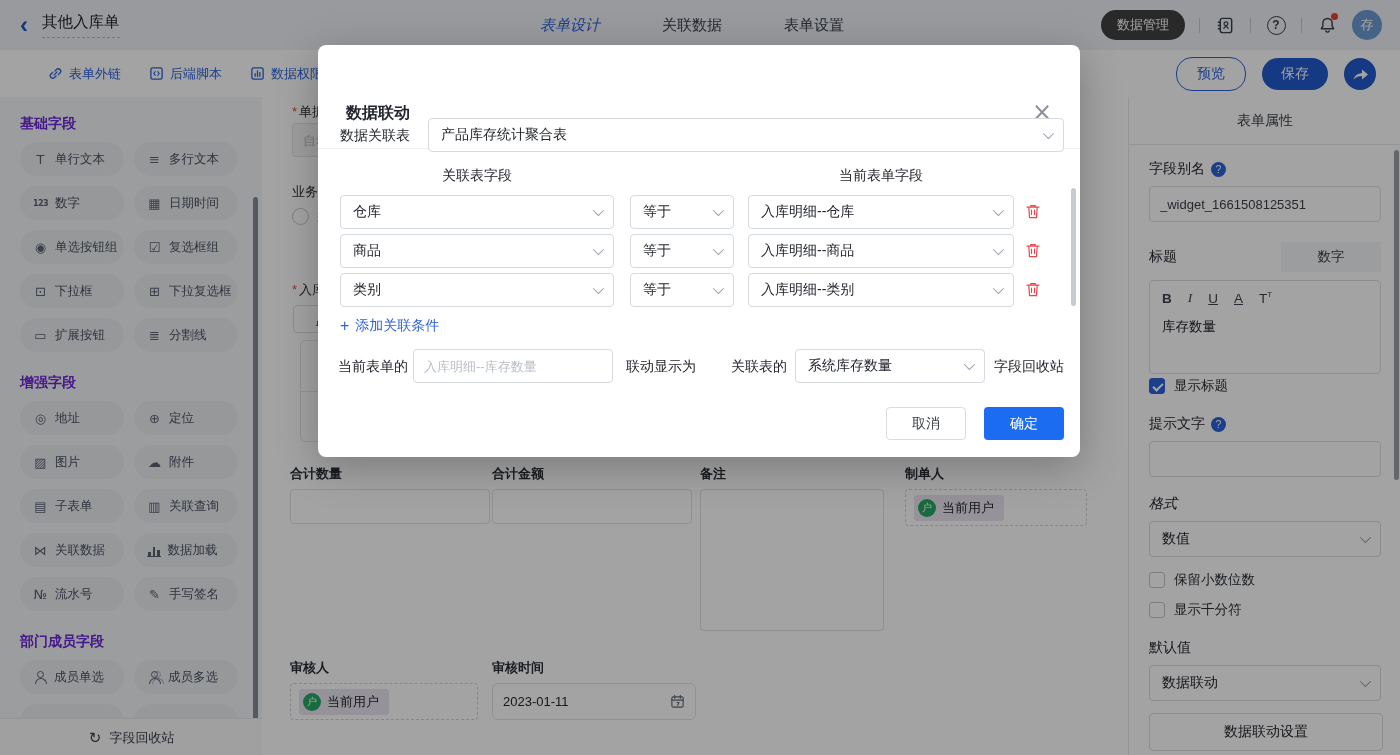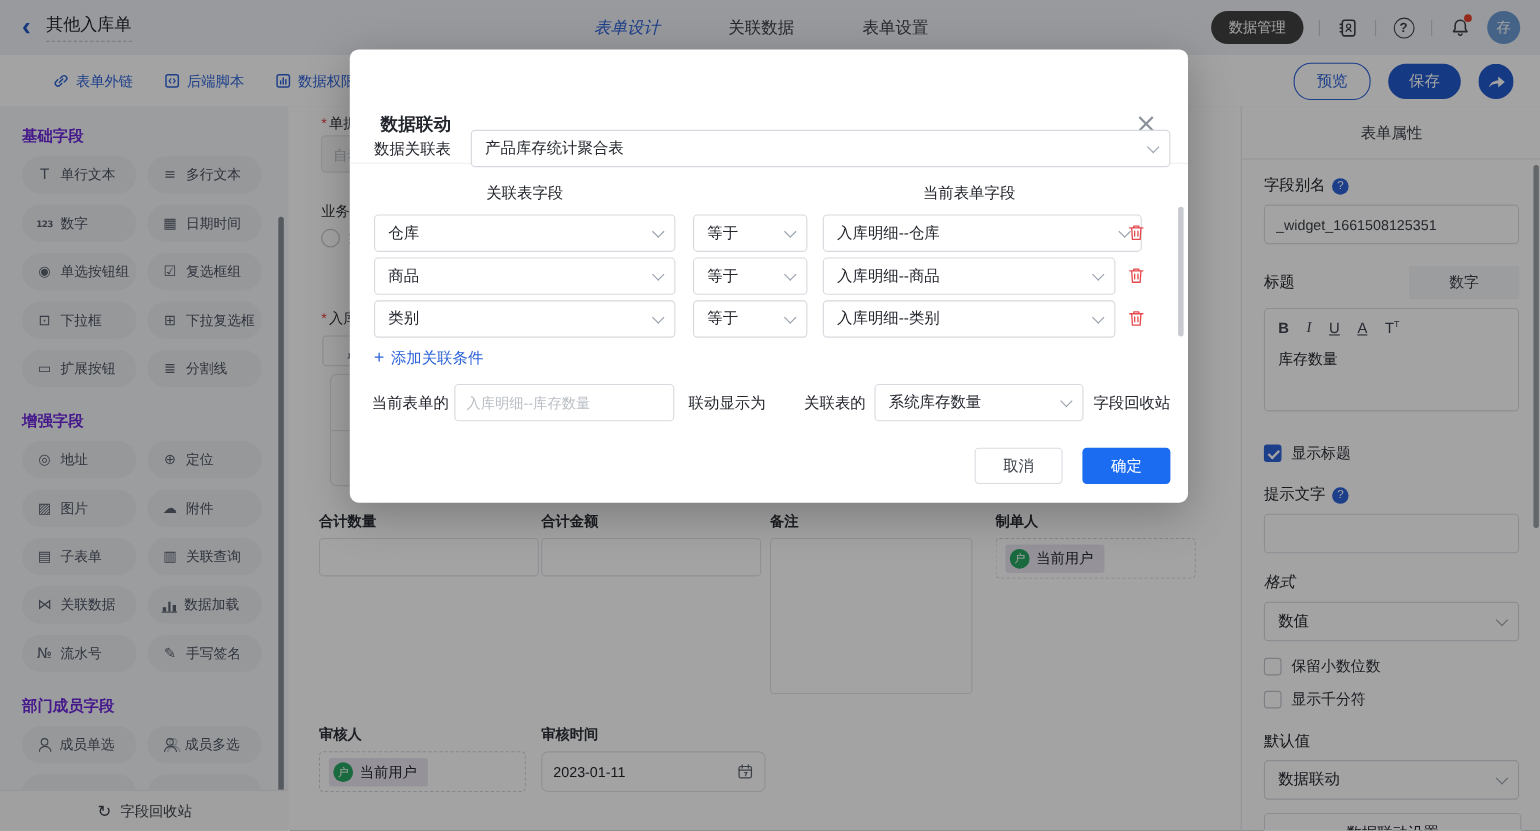--- a/index.html
+++ b/index.html
@@ -358,21 +358,21 @@
       <div class="editorbox">
         <div class="edtools">
           <span class="b">B</span>
           <span class="i">I</span>
           <span class="u">U</span>
           <span class="a">A</span>
           <span class="t"><span>T</span><small>T</small></span>
         </div>
         <div style="font-size:13.5px;color:#23262d;">库存数量</div>
       </div>
-      <div class="cbrow" style="margin-top:29px;">
+      <div class="cbrow" style="margin-top:3px;">
         <span class="cb checked"></span>
         <span>显示标题</span>
       </div>
       <div class="rp-label" style="margin-top:20px;">
           <span>提示文字</span>
           <span class="qdot">?</span>
         </div>
       <input class="rp-input" readonly="" style="">
       <div class="rp-label" style="margin-top:18px;font-style:italic;">
           <span>格式</span>
@@ -418,21 +418,21 @@
     <div class="md-head" style="left:521px;top:122px;">当前表单字段</div>
 
     <div class="select mselect" style="left:22px;top:150px;width:274px;">
       <span>仓库</span>
         <i class="caret"></i>
     </div>
     <div class="select mselect" style="left:312px;top:150px;width:104px;">
       <span>等于</span>
         <i class="caret"></i>
     </div>
-    <div class="select mselect" style="left:430px;top:150px;width:290px;">
+    <div class="select mselect" style="left:430px;top:150px;width:266px;">
       <span>入库明细--仓库</span>
         <i class="caret"></i>
     </div>
     <span class="trash" style="left:707px;top:158px;">
       <svg viewBox="0 0 16 17" width="16" height="17">
           <path d="M2 4.2h12M5.7 4.2V2.6h4.6v1.6M3.8 4.2l.7 10.4h7l.7-10.4M6.5 7.2v4.4M9.5 7.2v4.4" stroke="#e5484d" stroke-width="1.2" fill="none" stroke-linecap="round" stroke-linejoin="round"></path>
         </svg>
     </span>
 
     <div class="select mselect" style="left:22px;top:189px;width:274px;">

